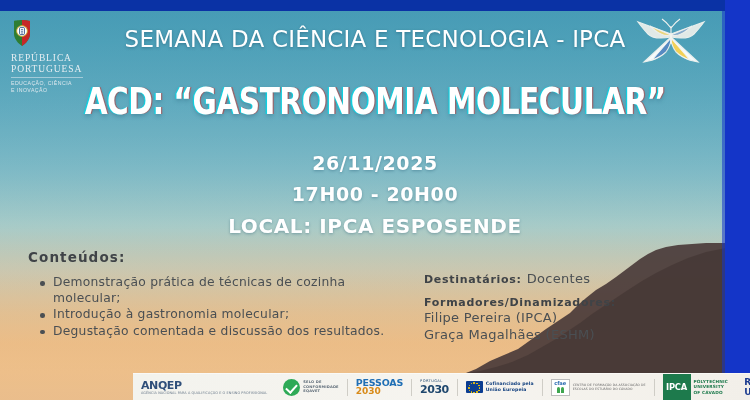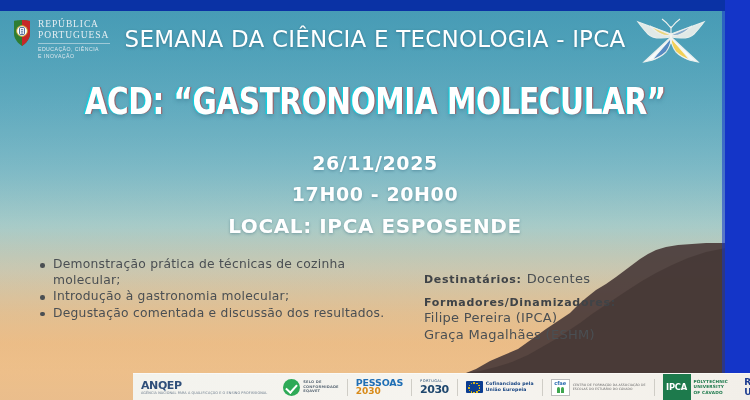--- a/index.html
+++ b/index.html
@@ -66,21 +66,21 @@
   }
   .bar-right-inner {
     position: absolute; right: 25px; top: 11px; width: 3px; height: 389px;
     background: rgba(20,53,200,0.55);
   }
 
   
   .rp-logo {
     position: absolute; left: 11px; top: 18px;
     width: 106px; height: 44px;
-    display: flex; align-items: flex-start; gap: 5px;
+    display: flex; align-items: flex-start; gap: 5px; flex-direction: column;
   }
   .rp-shield {
     width: 22px; height: 28px; flex: none; margin-top: 1px;
     position: relative;
   }
   .rp-shield svg { display: block; }
   .rp-words { padding-top: 1px; }
   .rp-l1, .rp-l2 {
     font-family: "Liberation Serif", "DejaVu Serif", serif;
     font-size: 9.5px; letter-spacing: 0.9px; color: #e6eef2;
@@ -353,20 +353,21 @@
     <div class="title">ACD: “GASTRONOMIA MOLECULAR”</div>
   </div>
 
   <div class="meta">
     <div class="meta-date">26/11/2025</div>
     <div class="meta-time">17H00 - 20H00</div>
     <div class="meta-place">LOCAL: IPCA ESPOSENDE</div>
   </div>
 
   <div class="col-left">
+    <div class="lbl">Conteúdos:</div>
     <ul class="bullets">
       <li>Demonstração prática de técnicas de cozinha molecular;</li>
       <li>Introdução à gastronomia molecular;</li>
       <li>Degustação comentada e discussão dos resultados.</li>
     </ul>
   </div>
 
   <div class="col-right">
     <div class="rrow">
       <span class="lbl-inline">Destinatários:</span>

